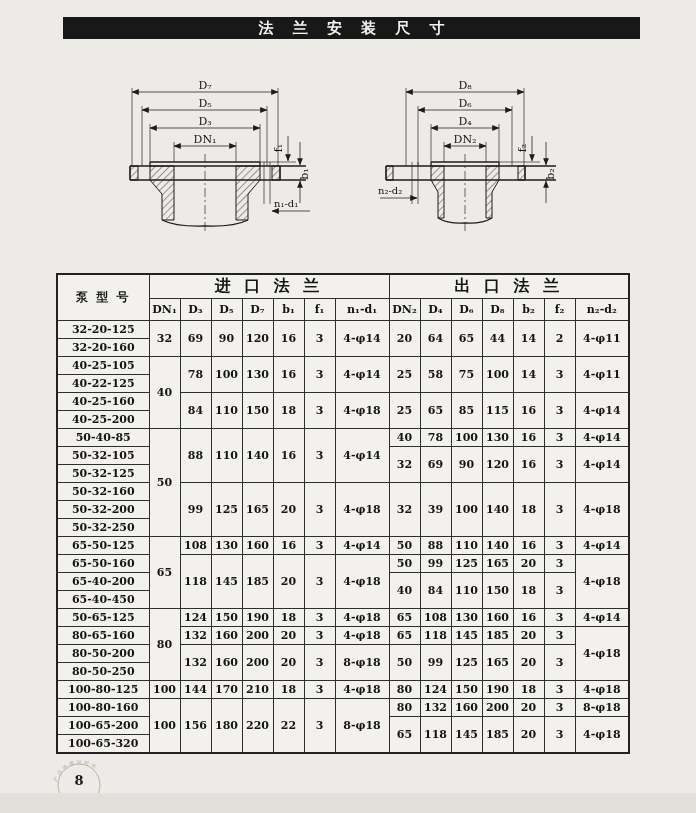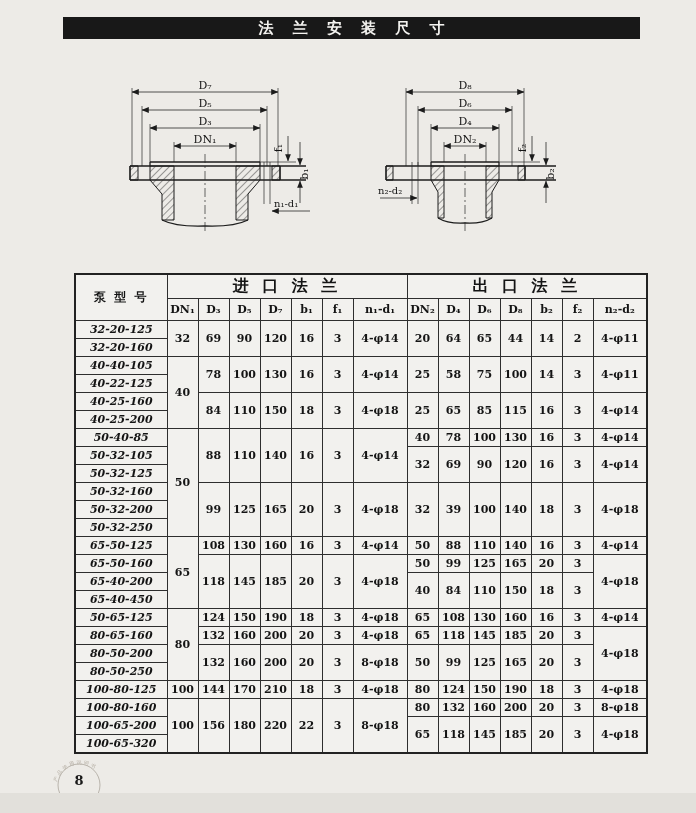--- a/index.html
+++ b/index.html
@@ -26,38 +26,38 @@
   .diagram{position:absolute;}
   .diagram svg{display:block;}
   .dline{stroke:#2a2a2a;stroke-width:0.8;fill:none;}
   .body-line{stroke:#1c1c1c;stroke-width:1.3;fill:none;}
   .thin{stroke:#2a2a2a;stroke-width:0.7;fill:none;}
   .hatched{stroke:#1c1c1c;stroke-width:1;}
   .cline{stroke:#2a2a2a;stroke-width:0.7;fill:none;stroke-dasharray:9 3 2 3;}
   .dim-label{font-family:"DejaVu Serif",serif;font-size:11px;fill:#141414;text-anchor:middle;}
   .callout-label{font-family:"DejaVu Serif",serif;font-size:10px;fill:#141414;}
   
-  .table-wrap{position:absolute;left:74px;top:273px;}
+  .table-wrap{position:absolute;left:56px;top:273px;}
   table.dims{
     border-collapse:collapse;table-layout:fixed;width:574px;
     background:#f2f1ee;
     font-family:"DejaVu Serif",serif;
     color:#141414;
   }
   table.dims th,table.dims td{
     border:1px solid #2e2e2e;
     text-align:center;vertical-align:middle;
     padding:0;overflow:hidden;white-space:nowrap;
   }
   table.dims{border:2px solid #222;}
   th.group{height:23px;font-size:16px;font-weight:bold;letter-spacing:4px;font-family:"DejaVu Sans",sans-serif;}
   th.model-h{font-size:12px;font-weight:bold;letter-spacing:2px;font-family:"DejaVu Sans",sans-serif;}
   tr.sub th{height:21px;font-size:11px;font-weight:bold;}
   table.dims td{height:17px;font-size:11px;font-weight:bold;}
-  td.model{font-size:11px;font-style:italic;}
+  td.model{font-size:11px;}
   col.c-model{width:92px;}
   col.c-n{width:31px;}
   col.c-nd{width:54px;}
   
   .badge{position:absolute;left:44px;top:752px;width:70px;height:58px;}
   .badge circle{fill:none;stroke:#b9b4ac;stroke-width:1;}
   .badge .num{font-family:"DejaVu Serif",serif;font-size:13px;font-weight:bold;fill:#1a1a1a;text-anchor:middle;}
   .badge .arc{font-size:5px;fill:#b5aea4;letter-spacing:2px;font-family:"DejaVu Sans",sans-serif;}
 </style>
 </head>
@@ -236,21 +236,21 @@
             <td rowspan="2">65</td>
             <td rowspan="2">44</td>
             <td rowspan="2">14</td>
             <td rowspan="2">2</td>
             <td rowspan="2">4-φ11</td>
           </tr>
           <tr>
             <td class="model">32-20-160</td>
           </tr>
           <tr>
-            <td class="model">40-40-105</td>
+            <td class="model">40-25-105</td>
             <td rowspan="4">40</td>
             <td rowspan="2">78</td>
             <td rowspan="2">100</td>
             <td rowspan="2">130</td>
             <td rowspan="2">16</td>
             <td rowspan="2">3</td>
             <td rowspan="2">4-φ14</td>
             <td rowspan="2">25</td>
             <td rowspan="2">58</td>
             <td rowspan="2">75</td>

